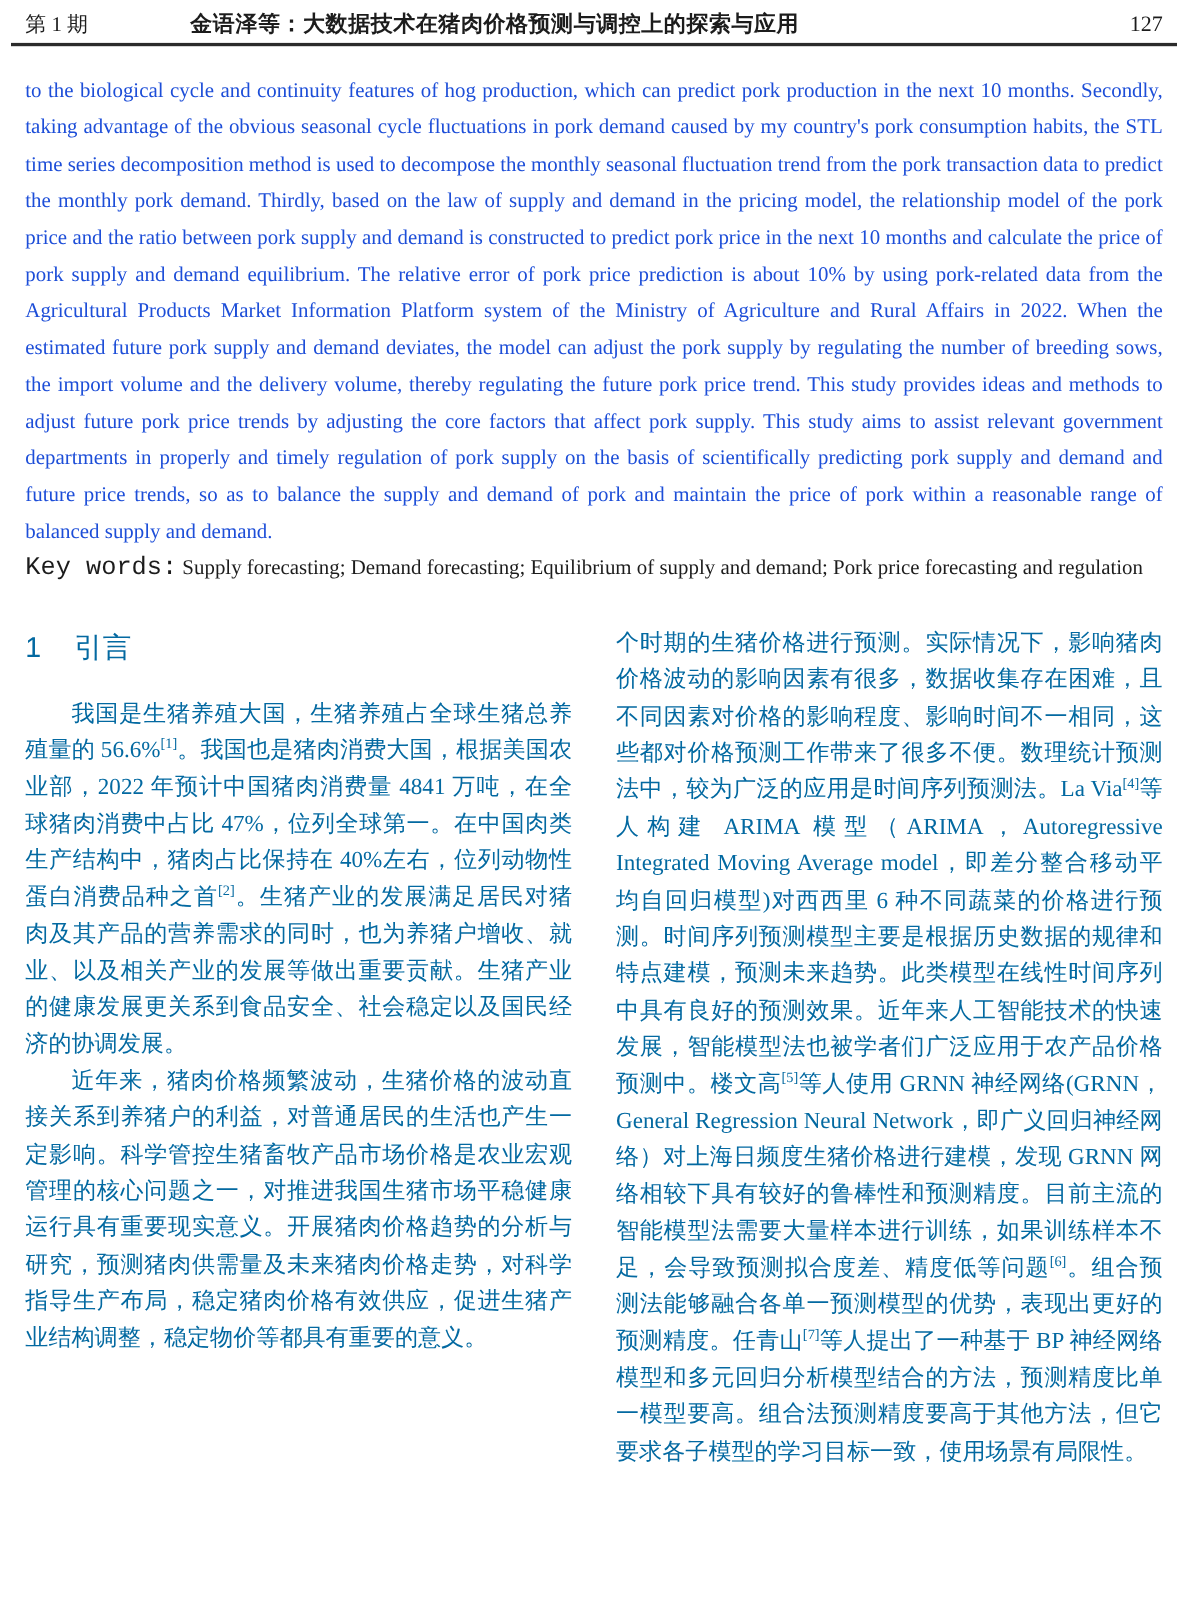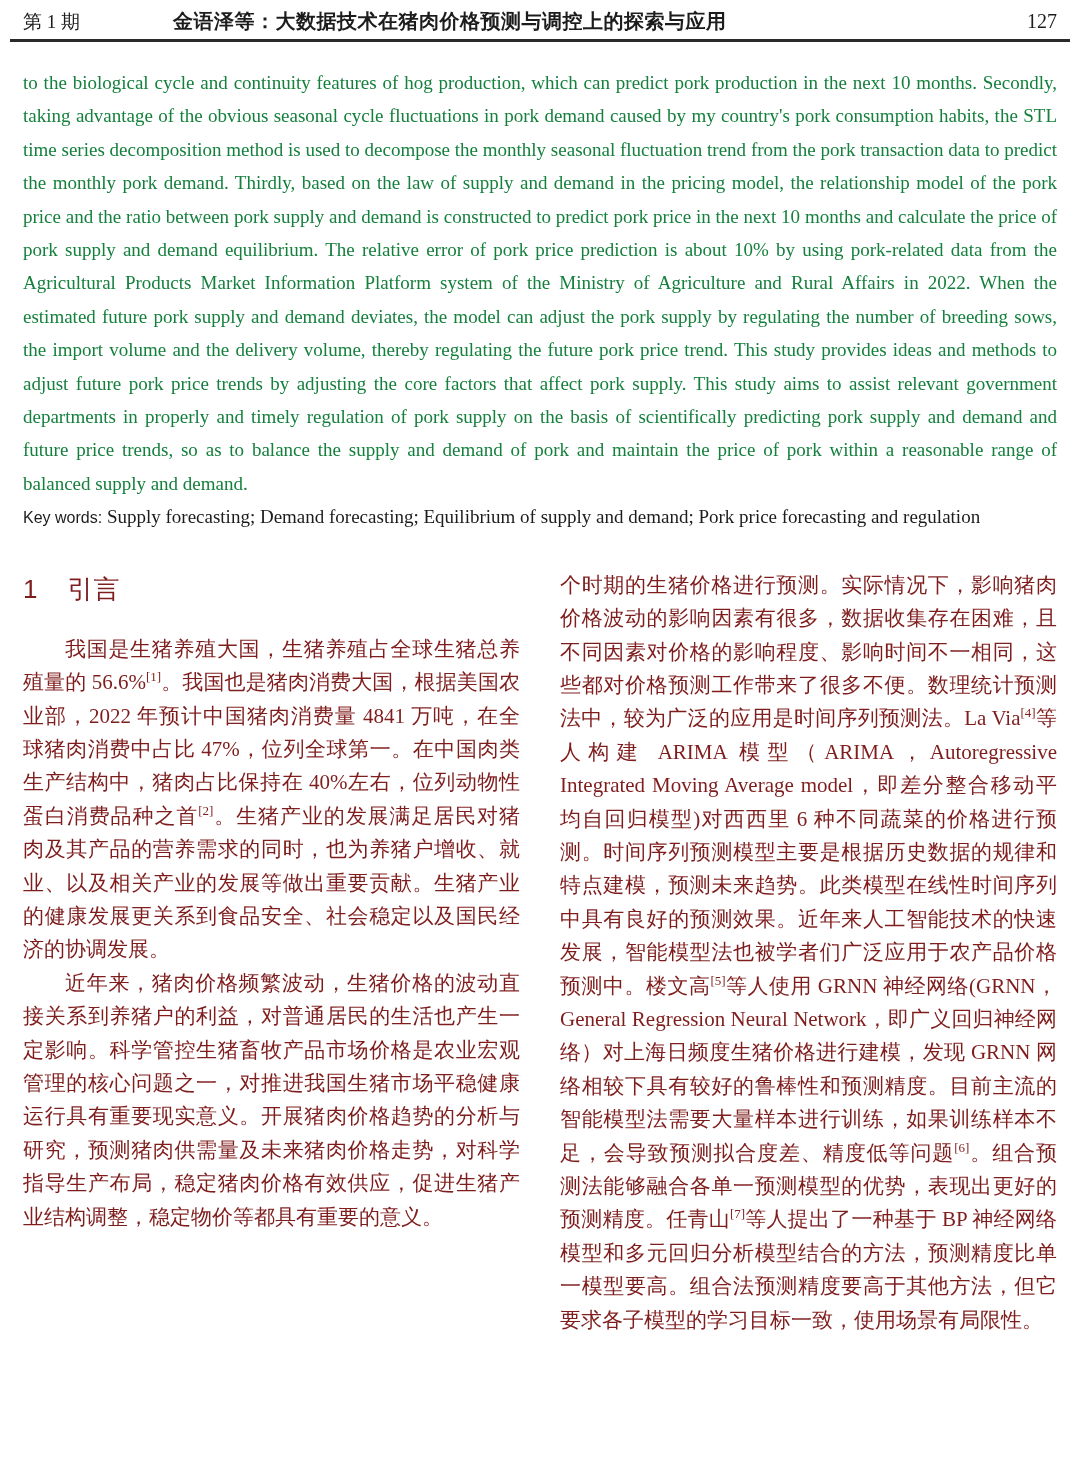--- a/index.html
+++ b/index.html
@@ -53,47 +53,47 @@
     background: #2b2b2b;
     margin: 5px -13px 0 -13px;
   }
   
   .abstract {
     margin-top: 24px;
     font-size: 19px;
     line-height: 33.4px;
     text-align: justify;
     text-align-last: left;
-    color: #15803d;
+    color: #1d4ed8;
   }
   .keywords-line {
     font-size: 19px;
     line-height: 33.4px;
     text-align: left;
   }
   .keywords-label {
-    font-family: Liberation Sans, sans-serif;
-    font-size: 16px;
+    font-family: Liberation Mono, monospace;
+    font-size: 23px;
   }
   .keywords-text {
     font-family: "Liberation Serif", "DejaVu Serif", serif;
   }
   
   .columns {
     display: flex;
     gap: 40px;
     margin-top: 34px;
   }
   .col {
     width: 497px;
     font-size: 21px;
     line-height: 33.4px;
     text-align: justify;
     text-align-last: left;
-    color: #7f1d1d;
+    color: #0369a1;
   }
   .section-heading {
     font-family: "Liberation Sans", "DejaVu Sans", sans-serif;
     font-weight: 500;
     font-size: 26px;
     margin: 2px 0 26px 0;
     text-align: left;
     line-height: 36px;
   }
   .section-number {

